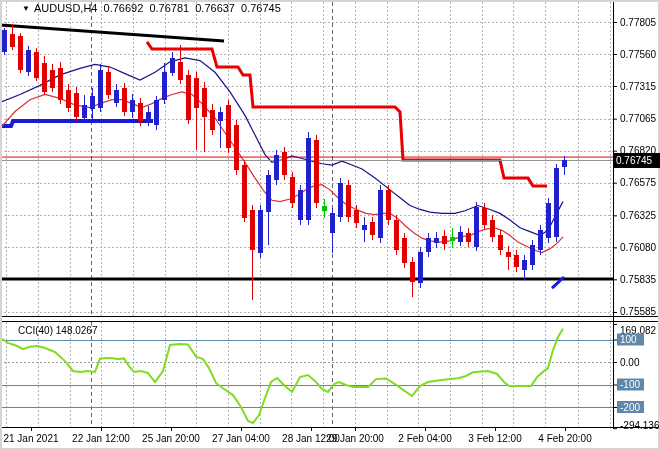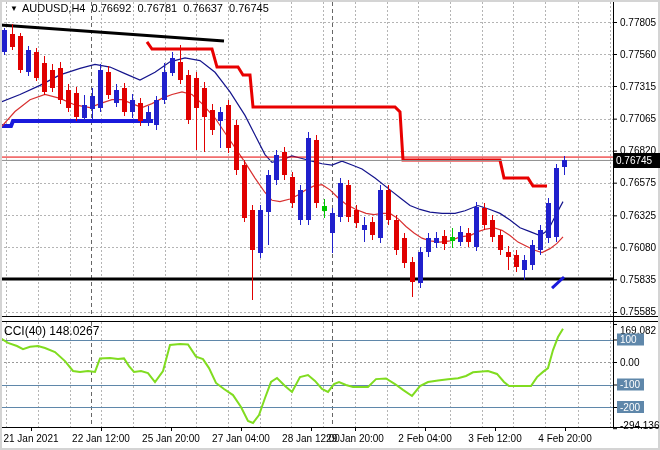--- a/index.html
+++ b/index.html
@@ -2,28 +2,28 @@
 <html><head>
 <meta charset="utf-8">
 <style>
   html,body{margin:0;padding:0;background:#e8e8e8;}
   .wrap{
     position:relative;width:660px;height:450px;background:#ffffff;
     font-family:"Liberation Sans",sans-serif;overflow:hidden;
   }
   .wrap svg{position:absolute;left:0;top:0;}
   .quote{
-    position:absolute;left:10px;top:2px;height:13px;line-height:13px;
+    position:absolute;left:22px;top:2px;height:13px;line-height:13px;
     font-size:11px;color:#000;white-space:nowrap;z-index:5;
   }
   .quote .tri{font-size:8px;margin-right:4px;vertical-align:1px;cursor:pointer;}
   .quote span{margin-right:3px;}
   .cci-label{
-    position:absolute;left:4px;top:325px;height:12px;line-height:12px;
-    font-size:12px;color:#000;z-index:5;white-space:nowrap;
+    position:absolute;left:18px;top:325px;height:12px;line-height:12px;
+    font-size:10px;color:#000;z-index:5;white-space:nowrap;
   }
   .price-box{
     position:absolute;left:613px;top:153px;width:47px;height:15px;
     background:#000;color:#fff;font-size:10px;line-height:15px;
     padding-left:3px;box-sizing:border-box;z-index:6;
   }
 </style>
 </head>
 <body>
 

